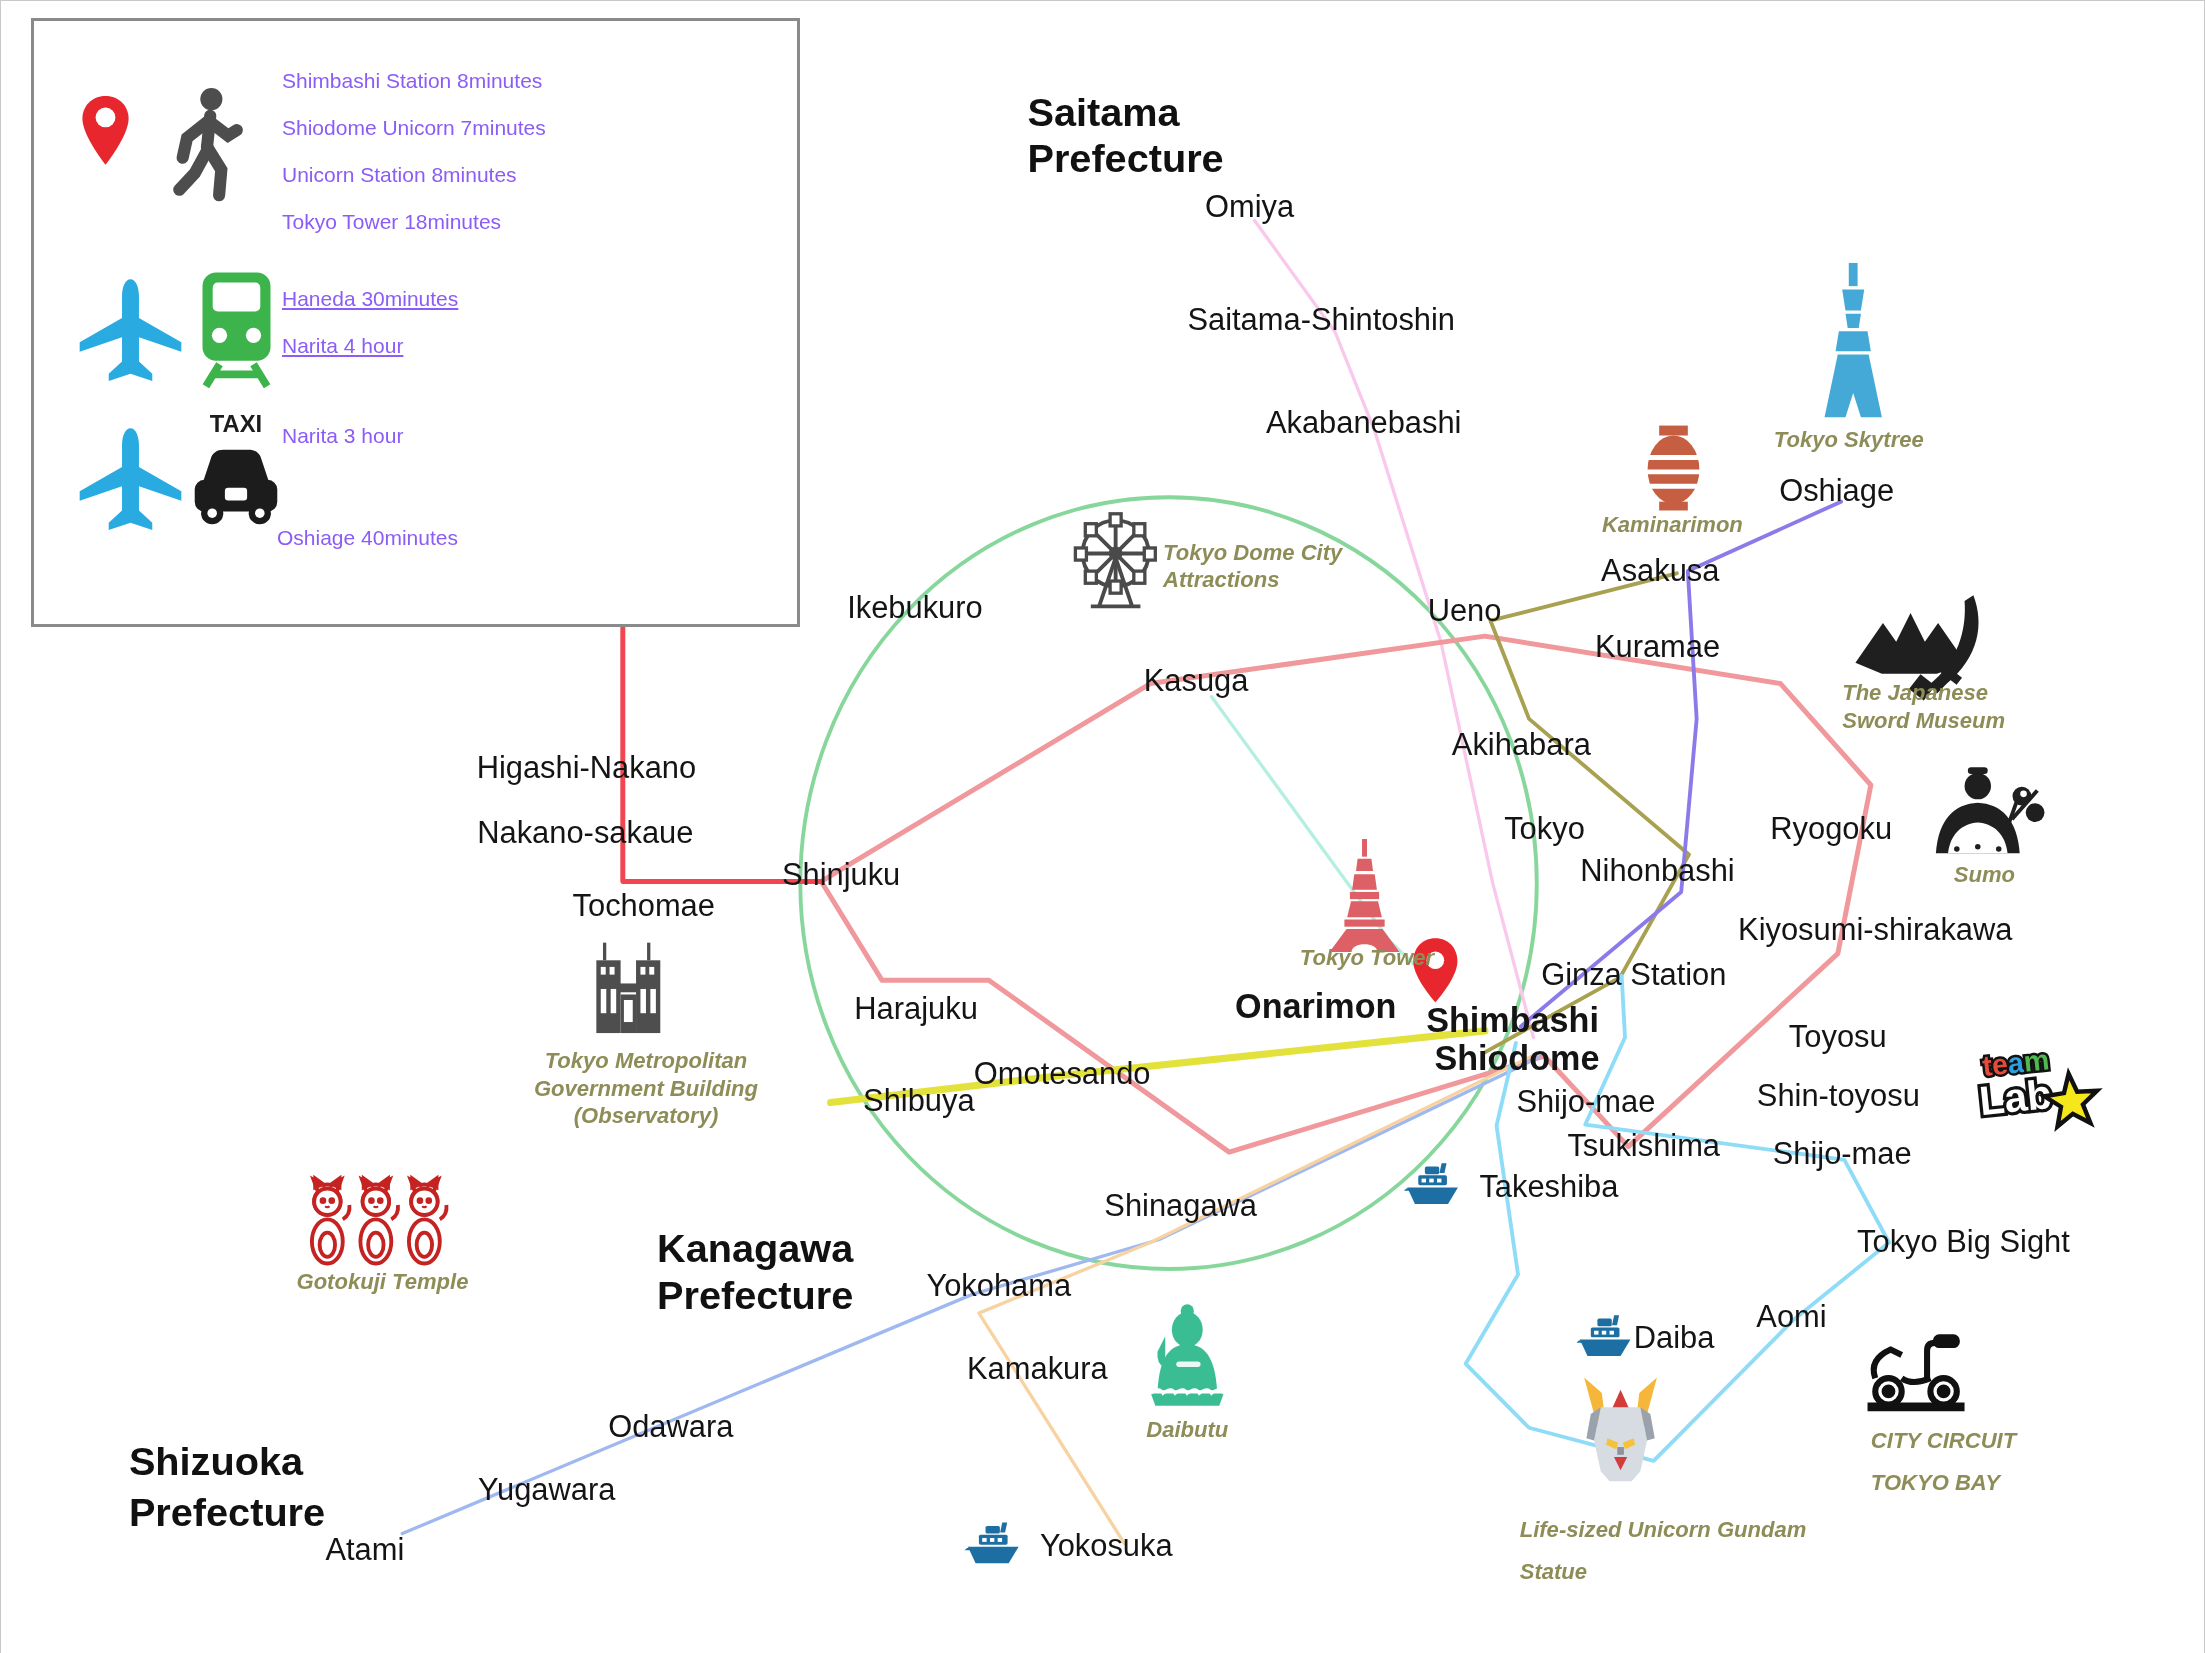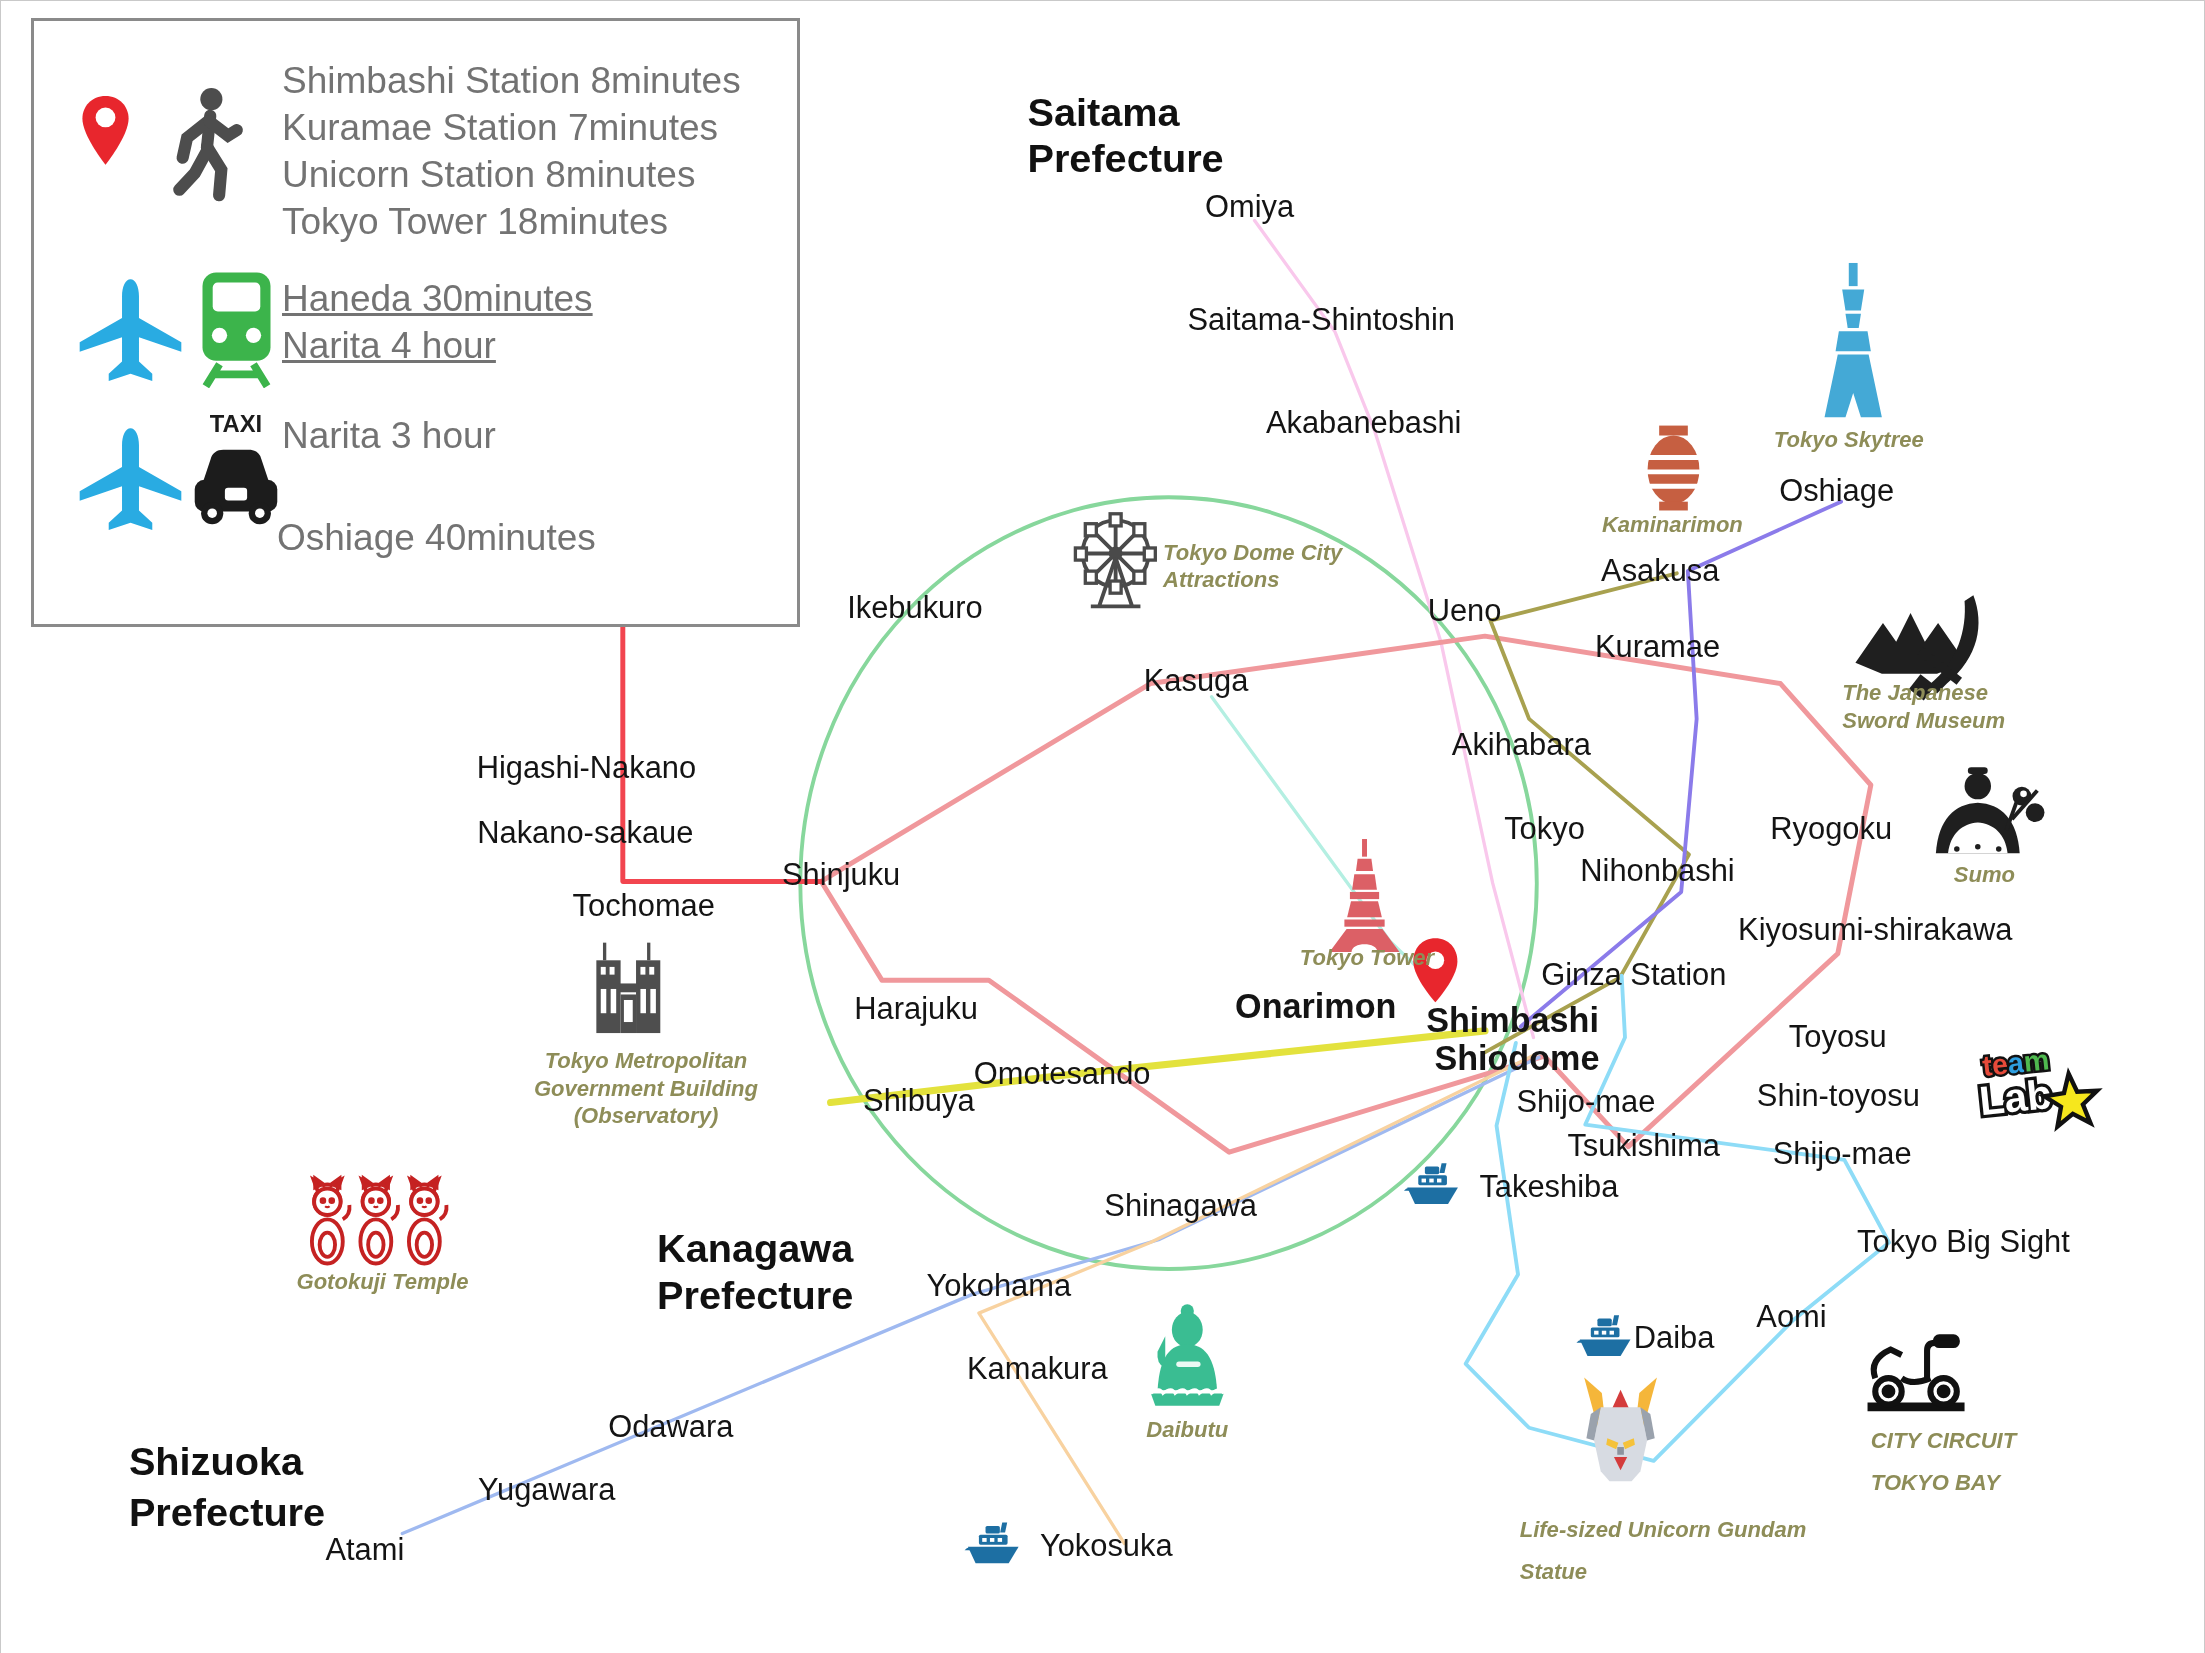--- a/index.html
+++ b/index.html
@@ -1,21 +1,21 @@
 <!DOCTYPE html>
 <html style="font-size:8.8px"><head>
 <meta charset="utf-8">
 <style>
   html,body{margin:0;padding:0;background:#fff;}
   .stage{position:relative;width:2205px;height:1654px;background:#ffffff;
          font-family:"Liberation Sans",sans-serif;box-sizing:border-box;border:1.7px solid #c9c9c9;overflow:hidden;}
   svg{position:absolute;left:0;top:0;}
   .legend{position:absolute;left:30px;top:16.5px;width:769px;height:609px;background:#fff;
           border:3.9px solid #8a8a8a;box-sizing:border-box;}
-  .legend-text{position:absolute;color:#737373;font-size:37px;line-height:47px;letter-spacing:0;}
+  .legend-text{position:absolute;color:#8b5cf6;font-size:21px;line-height:47px;letter-spacing:0;}
   .licon{position:absolute;}
 </style>
 </head>
 <body>
 
 <div class="stage">
 
   <svg id="mapsvg" width="2205" height="1654" viewBox="0 0 4000 3000">
     <g id="rail-lines">
         <ellipse cx="2118" cy="1600" rx="668" ry="700" fill="none" stroke="#87d79c" stroke-width="7"></ellipse>
@@ -309,21 +309,21 @@
       <rect x="8" y="88" width="104" height="40" rx="12" fill="#1c1c1c"></rect>
       <rect x="46" y="98" width="28" height="16" rx="4" fill="#fff"></rect>
       <circle cx="30" cy="130" r="14" fill="#1c1c1c"></circle>
         <circle cx="90" cy="130" r="14" fill="#1c1c1c"></circle>
       <circle cx="30" cy="130" r="6" fill="#fff"></circle>
         <circle cx="90" cy="130" r="6" fill="#fff"></circle>
     </svg>
 
     <div class="legend-text" style="left:248px;top:36px;">
       <div>Shimbashi Station 8minutes</div>
-      <div>Kuramae Station 7minutes</div>
+      <div>Shiodome Unicorn 7minutes</div>
       <div>Unicorn Station 8minutes</div>
       <div>Tokyo Tower 18minutes</div>
     </div>
 
     <div class="legend-text" style="left:248px;top:254px;text-decoration:underline;">
       <div>Haneda 30minutes</div>
       <div>Narita 4 hour</div>
     </div>
 
     <div class="legend-text" style="left:248px;top:391px;">

